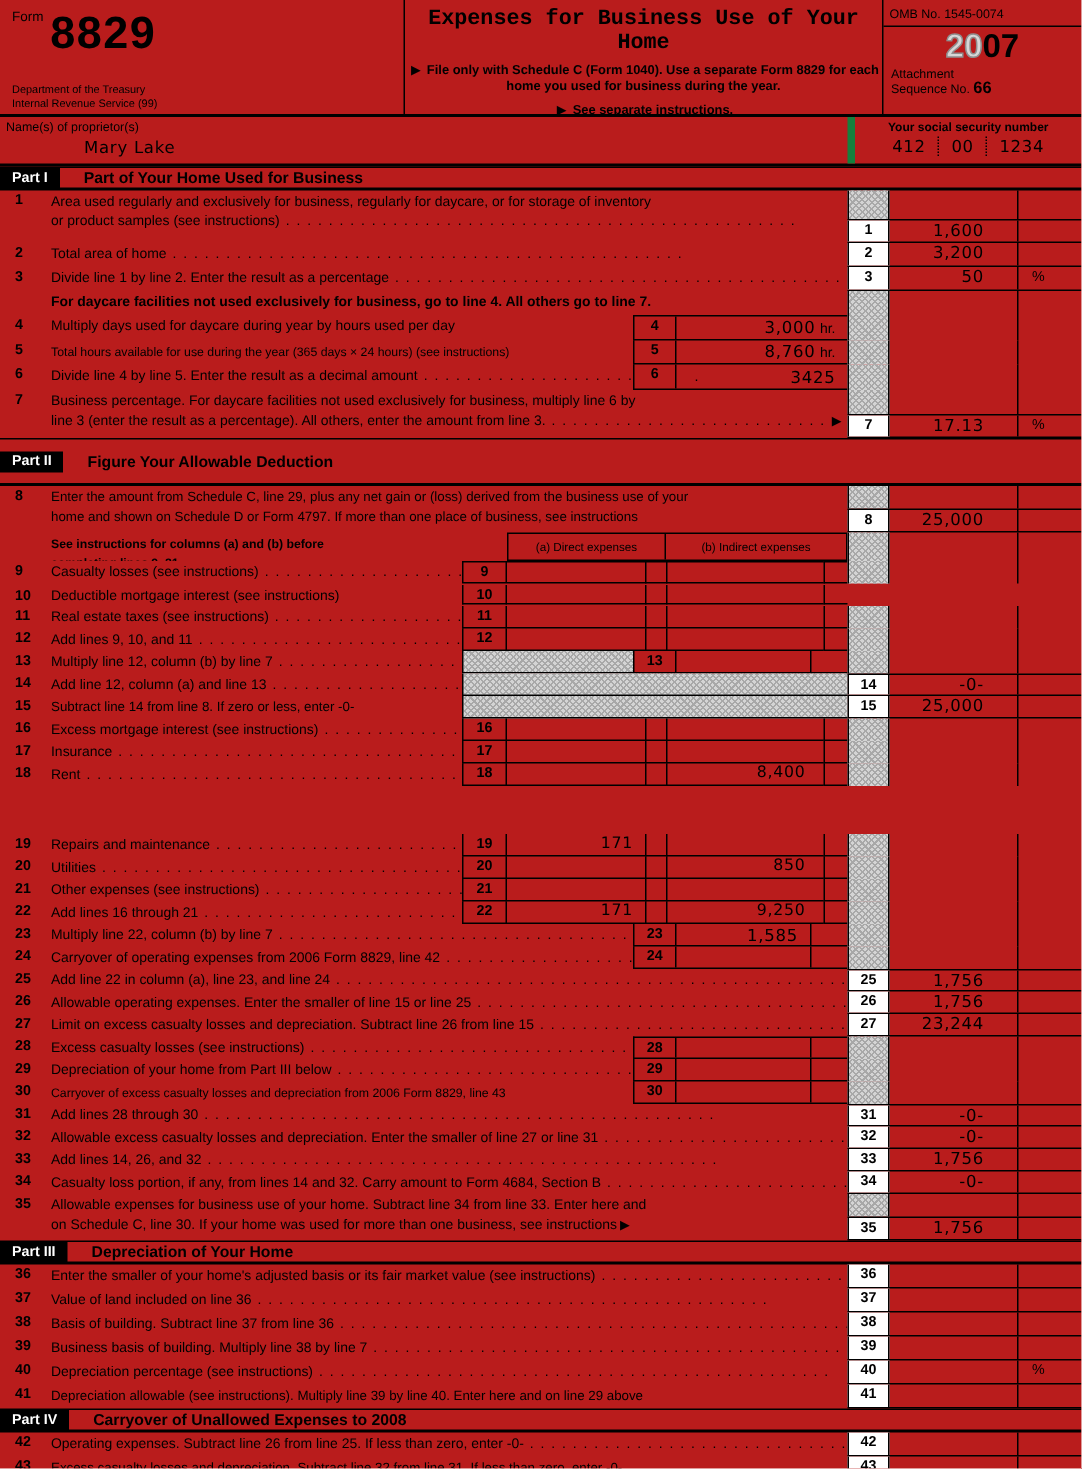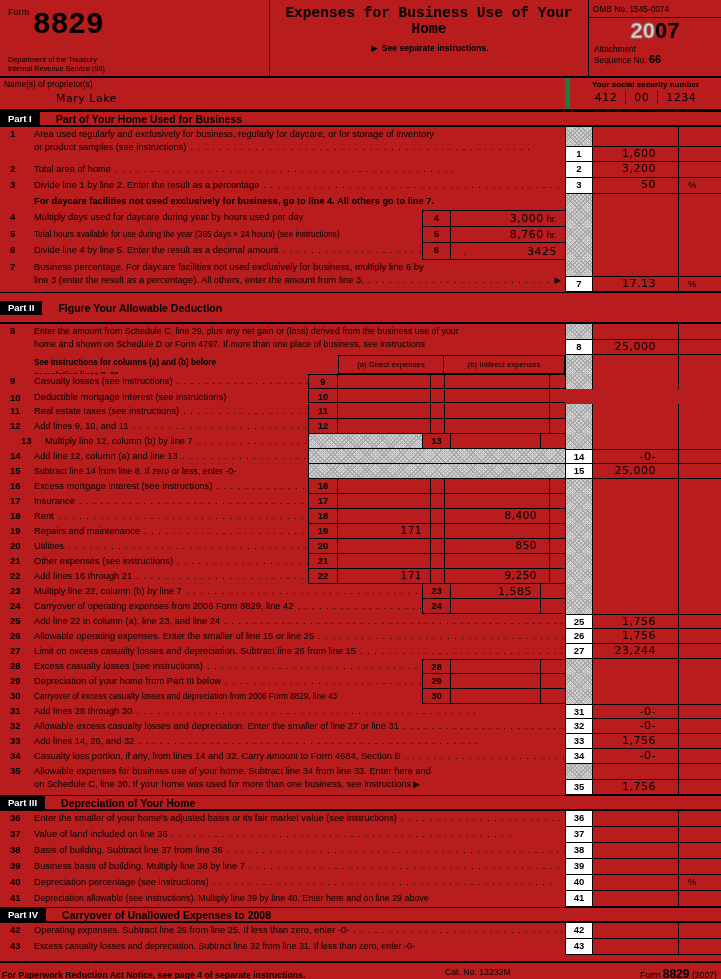--- a/index.html
+++ b/index.html
@@ -113,20 +113,24 @@
     <div class="hdr-left">
       <span class="form-word">Form</span>
       <span class="form-no">8829</span>
       <div class="dept">
         <div>Department of the Treasury</div>
         <div>Internal Revenue Service   (99)</div>
       </div>
     </div>
     <div class="hdr-mid">
       <div class="hdr-title">Expenses for Business Use of Your Home</div>
+      <div class="hdr-sub">
+        <span class="arrowspan">▶</span><span>File only with Schedule C (Form 1040). Use a separate Form 8829 for each</span><br>
+        <span>home you used for business during the year.</span>
+      </div>
       <div class="hdr-see">
         <span class="arrowspan">▶</span><span>See separate instructions.</span>
       </div>
     </div>
     <div class="hdr-right">
       <div class="omb">OMB No. 1545-0074</div>
       <div class="year">
         <span class="y20">20</span><span>07</span>
       </div>
       <div class="attach">
@@ -465,21 +469,21 @@
           <div class="tc tbc"></div>
         </div>
         <div class="rblock">
           <div class="rfill">
             <div class="rnumf hatch"></div>
             <div class="ramtf"></div>
             <div class="rcentsf"></div>
           </div>
         </div>
       </div>
-      <div class="row" style="height: 15px; margin-left: 11px;">
+      <div class="row" style="height: 15px;">
         <div class="lnum">13</div>
         <div class="lbl">
           <div class="lline">
             <div>Multiply line 12, column (b) by line 7</div>
             <div class="dots">.   .   .   .   .   .   .   .   .   .   .   .   .   .   .   .   .   .   .   .   .   .   .   .   .   .   .   .   .   .   .   .   .   .   .   .   .   .   .   .   .   .   .   .   .   .   .   .</div>
           </div>
         </div>
         <div class="ttable">
           <div class="t13hatch hatch"></div>
           <div class="ibox" style="width: 143px;">
@@ -601,21 +605,21 @@
           <div class="tc tbc"></div>
         </div>
         <div class="rblock">
           <div class="rfill">
             <div class="rnumf hatch"></div>
             <div class="ramtf"></div>
             <div class="rcentsf"></div>
           </div>
         </div>
       </div>
-      <div class="row" style="height: 15px;">
+      <div class="row" style="height: 15px; margin-top: 32px;">
         <div class="lnum">19</div>
         <div class="lbl">
           <div class="lline">
             <div>Repairs and maintenance</div>
             <div class="dots">.   .   .   .   .   .   .   .   .   .   .   .   .   .   .   .   .   .   .   .   .   .   .   .   .   .   .   .   .   .   .   .   .   .   .   .   .   .   .   .   .   .   .   .   .   .   .   .</div>
           </div>
         </div>
         <div class="ttable">
           <div class="tc tnum">19</div>
           <div class="tc ta hw">171</div>

